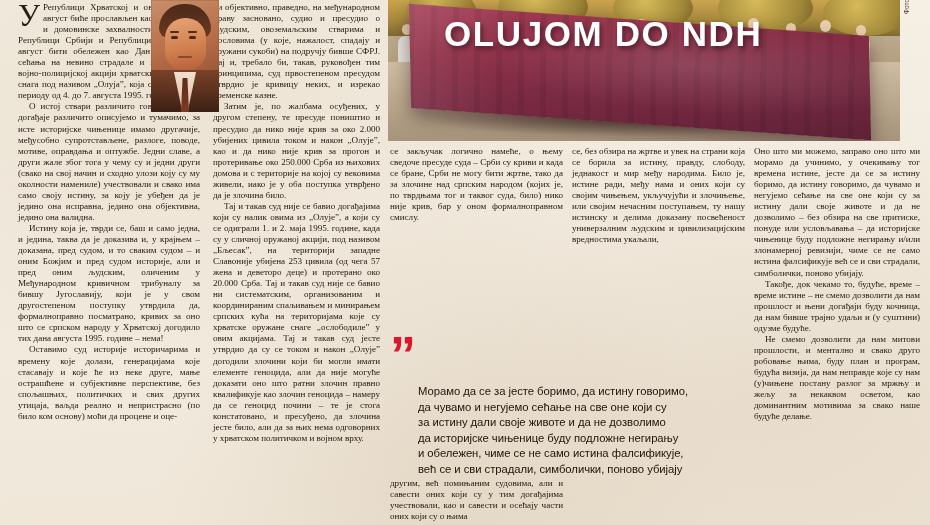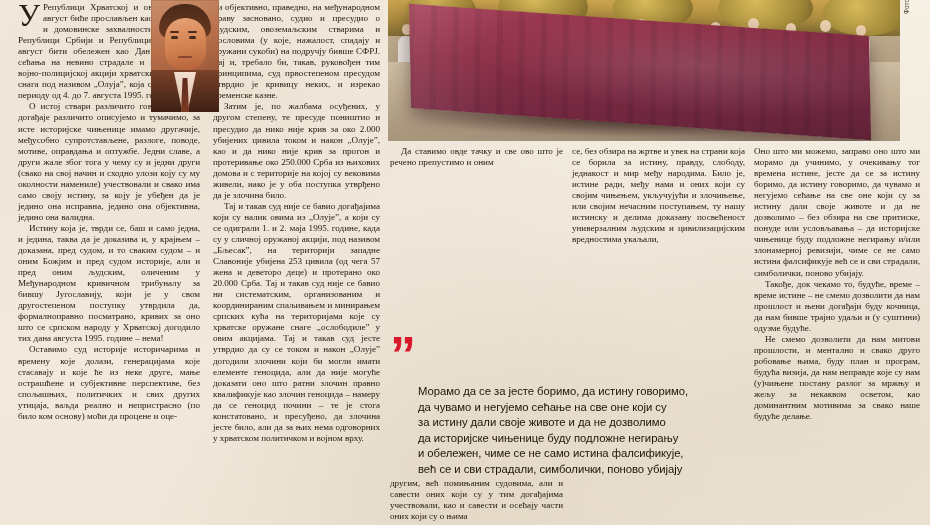--- a/index.html
+++ b/index.html
@@ -304,27 +304,28 @@
 
       <div class="ph-head" style="left:468px; top:11px; width:10px; height:11px;"></div>
       <div class="ph-person" style="left:462px; top:23px; width:20px; height:30px; background:#ddd6c8;"></div>
     </div>
 
     <div id="ph-ground"></div>
     <div id="ph-shadow"></div>
 
     <div id="ph-banner"></div>
     <div id="ph-banner-text">
+      <span class="l2">OLUJOM DO NDH</span>
     </div>
   </div>
 
   <div id="photo-credit">Фотодокументација „Политике”</div>
 
   <div class="col" id="col3">
-    <p>Да ставимо овде тачку и све ово што је речено препустимо и оним</p>
+    <p class="noind">се закључак логично намеће, о њему сведоче пресуде суда – Срби су криви и када се бране, Срби не могу бити жртве, тако да за злочине над српским народом (којих је, по тврдњама тог и таквог суда, било) нико није крив, бар у оном формалноправном смислу.</p>
   </div>
 
   <div class="col" id="col4">
     <p class="noind">се, без обзира на жртве и увек на страни која се борила за истину, правду, слободу, једнакост и мир међу народима. Било је, истине ради, међу нама и оних који су својим чињењем, укључујући и злочињење, или својим нечасним поступањем, ту нашу истинску и делима доказану посвећеност универзалним људским и цивилизацијским вредностима укаљали,</p>
   </div>
 
   <div class="col" id="col5">
     <p class="noind">Оно што ми можемо, заправо оно што ми морамо да учинимо, у очекивању тог времена истине, јесте да се за истину боримо, да истину говоримо, да чувамо и негујемо сећање на све оне који су за истину дали своје животе и да не дозволимо – без обзира на све притиске, понуде или условљавања – да историјске чињенице буду подложне негирању и/или злонамерној ревизији, чиме се не само истина фалсификује већ се и сви страдали, симболички, поново убијају.</p>
     <p>Такође, док чекамо то, будуће, време – време истине – не смемо дозволити да нам прошлост и њени догађаји буду кочница, да нам бивше трајно удаљи и (у суштини) одузме будуће.</p>
     <p>Не смемо дозволити да нам митови прошлости, и ментално и свако друго робовање њима, буду план и програм, будућа визија, да нам неправде које су нам (у)чињене постану разлог за мржњу и жељу за некаквом осветом, као доминантним мотивима за свако наше будуће делање.</p>

